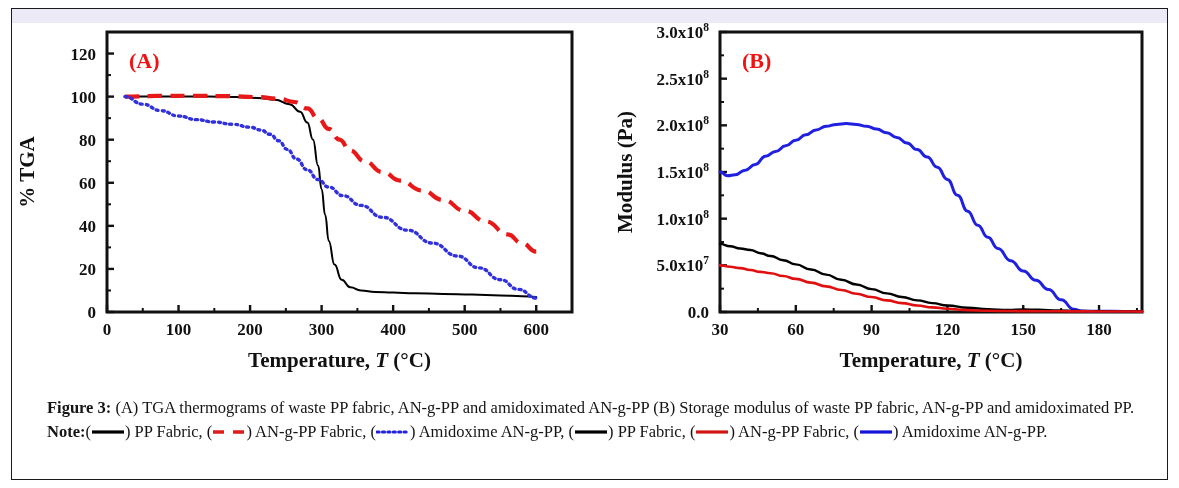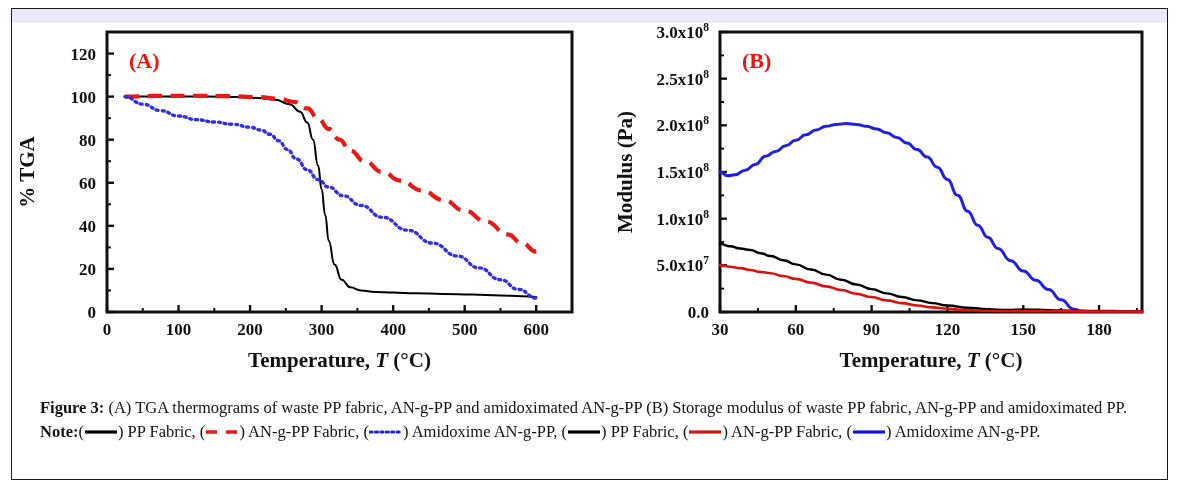--- a/index.html
+++ b/index.html
@@ -3,21 +3,21 @@
 <meta charset="utf-8">
 <style>
   html,body{margin:0;padding:0;background:#ffffff;}
   body{width:1179px;height:488px;font-family:"Liberation Serif",serif;overflow:hidden;}
   #figure-root{position:relative;width:1179px;height:488px;box-sizing:border-box;}
   .outer-frame{position:absolute;left:11px;top:8px;width:1157px;height:472px;border:1.6px solid #1a1a1a;box-sizing:border-box;background:#fff;}
   .tint-band{position:absolute;left:12px;top:9px;width:1155px;height:14px;background:#eceaf6;}
   .plots{position:absolute;left:12px;top:12px;width:1155px;height:370px;}
   .caption{position:absolute;left:40px;top:396px;width:1100px;font-size:16.5px;line-height:1.45;color:#141414;
            font-family:"Liberation Serif",serif;text-align:left;}
-  .caption b{font-weight:bold;}
+  .caption b{font-weight:bold;margin-left:7px;}
   .legline{display:inline-block;vertical-align:middle;position:relative;top:-2px;}
   svg{display:block;}
   text{font-family:"Liberation Serif",serif;fill:#111;}
   .ticklbl{font-size:17px;font-weight:bold;}
   .axistitle{font-size:21px;font-weight:bold;}
   .panellbl{font-size:22px;font-weight:bold;fill:#f21212;}
   .sup{font-size:11.5px;font-weight:bold;}
 </style>
 </head>
 <body>

